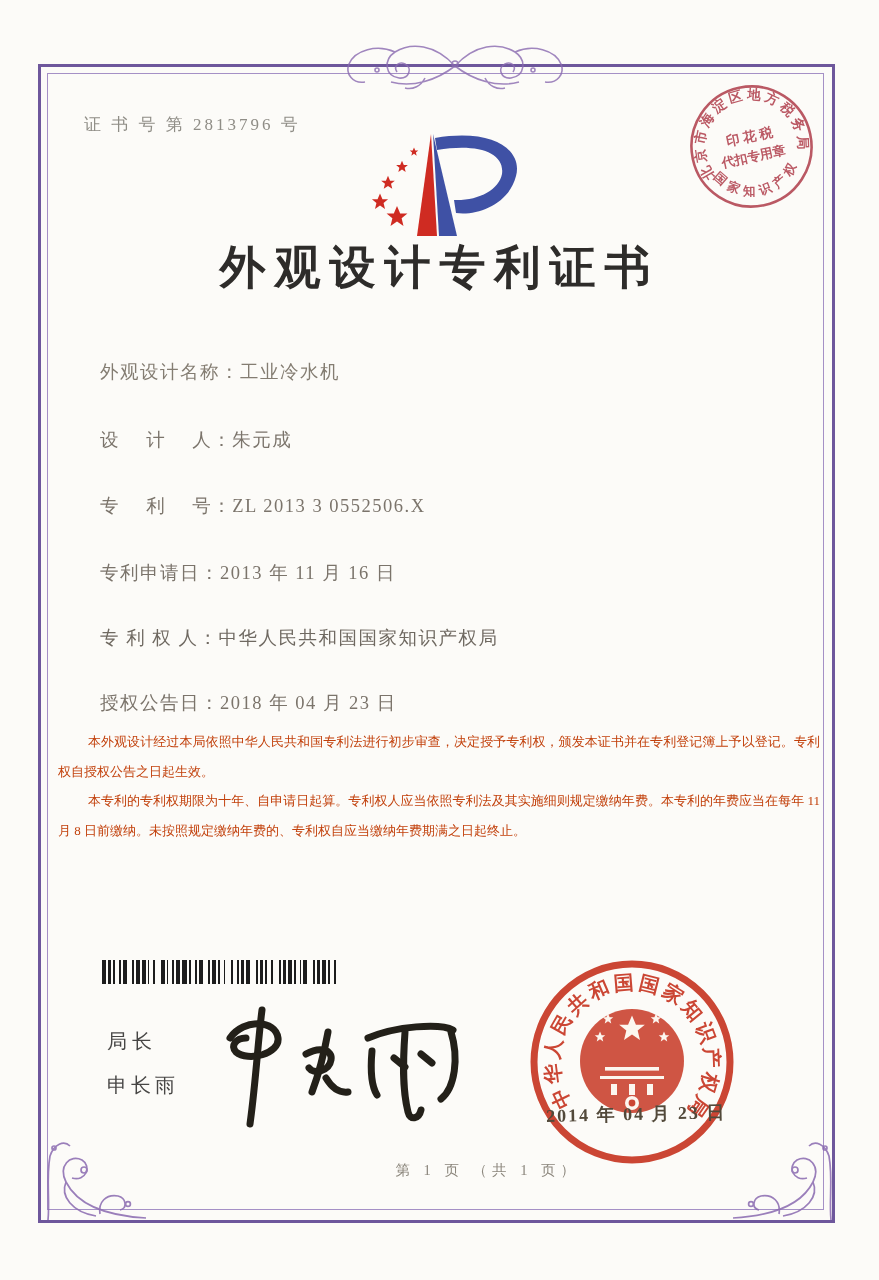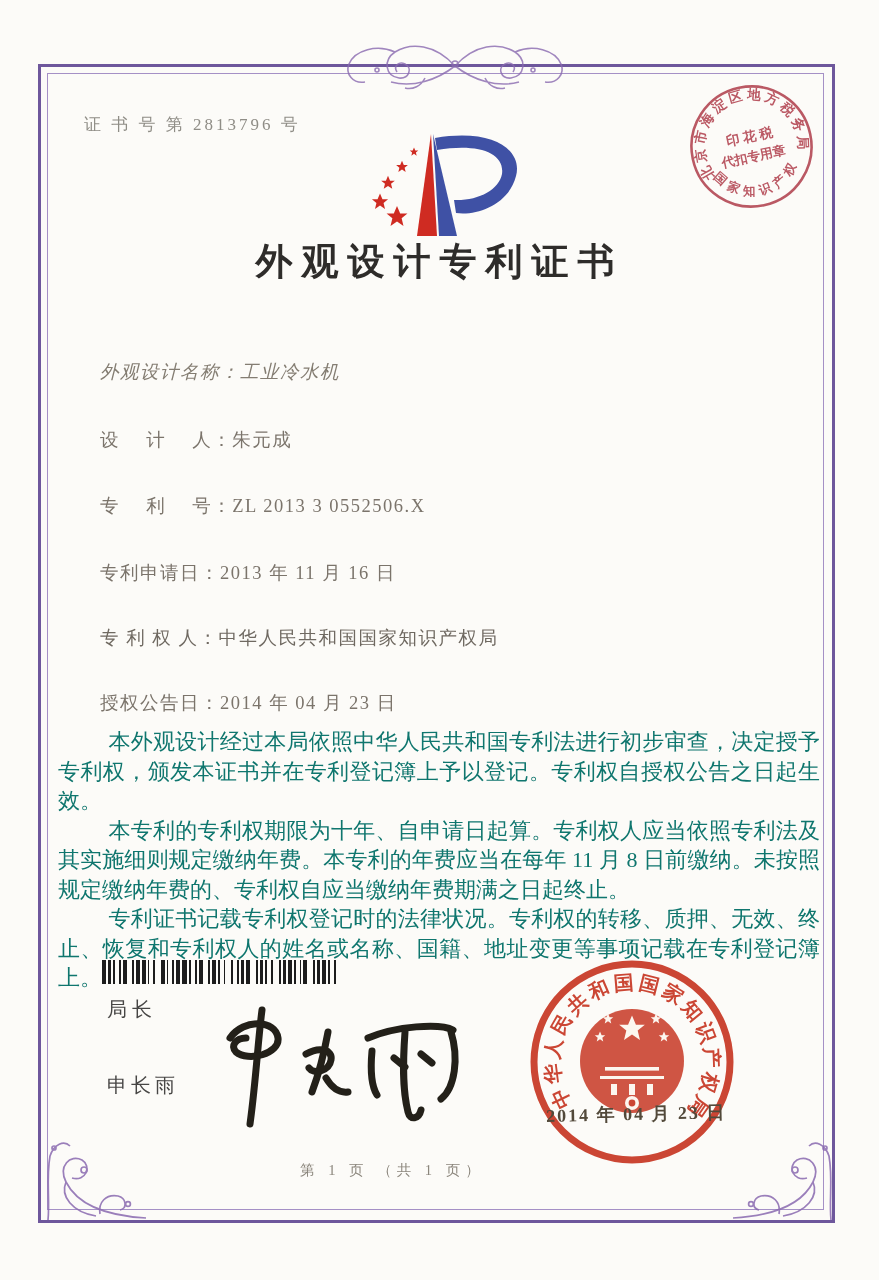--- a/index.html
+++ b/index.html
@@ -7,43 +7,43 @@
     width:879px;height:1280px;position:relative;overflow:hidden;
     background:#fcfbf8;
     font-family:"Liberation Serif","DejaVu Serif",serif;
     -webkit-font-smoothing:antialiased;
   }
   .abs{position:absolute;}
   
   .frame-outer{left:38px;top:64px;width:791px;height:1153px;border:3px solid #6e579c;}
   .frame-inner{left:47px;top:73px;width:775px;height:1135px;border:1px solid #a590c6;}
   .cert-no{left:84px;top:113px;font-size:17px;letter-spacing:3px;color:#8f8d86;}
-  .title{left:0;top:237px;width:100%;text-align:center;font-size:37px;letter-spacing:9px;
+  .title{left:0;top:237px;width:100%;text-align:center;font-size:46px;letter-spacing:9px;
          color:#2e2c2a;font-weight:600;}
   .field{left:100px;font-size:18.5px;letter-spacing:1.5px;color:#7b746b;white-space:pre;}
-  .f0{top:359px;color:#847d72;font-style:italic;}
+  .f0{top:359px;color:#847d72;}
   .f1{top:427px;}
   .f2{top:493px;text-align:center;}
   .f3{top:560px;}
   .f4{top:625px;color:#6f6961;}
   .f5{top:690px;}
-  .body-text{left:58px;top:727px;width:762px;color:#0f766e;font-size:22px;
+  .body-text{left:58px;top:727px;width:762px;color:#c2410c;font-size:13px;
              line-height:29.5px;text-align:justify;}
   .body-text p{margin:0;text-indent:2.3em;}
   .barcode{left:102px;top:960px;width:238px;height:24px;overflow:hidden;}
-  .role{left:107px;top:996px;font-size:20px;letter-spacing:5px;color:#474645;
+  .role{left:107px;top:1028px;font-size:20px;letter-spacing:5px;color:#474645;
         font-family:"Liberation Sans","DejaVu Sans",sans-serif;}
   .name{left:107px;top:1072px;font-size:20px;letter-spacing:4px;color:#474645;
         font-family:"Liberation Sans","DejaVu Sans",sans-serif;}
   .signature{left:200px;top:996px;width:280px;height:138px;}
   .tax-stamp{left:679px;top:74px;width:145px;height:145px;transform:rotate(-12deg);opacity:.88;}
   .seal{left:525px;top:955px;width:214px;height:214px;opacity:.93;}
   .seal-date{left:546px;top:1102px;font-size:18px;font-weight:600;letter-spacing:2px;
              color:#52493a;transform:rotate(-1.2deg);z-index:6;}
-  .footer{left:300px;top:1161px;width:280px;text-align:left;font-size:14.5px;
+  .footer{left:300px;top:1161px;width:280px;text-align:right;font-size:14.5px;
           letter-spacing:5px;color:#8b867c;}
   .flourish{color:#8a6ab0;}
   svg{display:block;}
 </style>
 </head>
 <body>
 
 <div class="abs frame-outer"></div>
 <div class="abs frame-inner"></div>
 
@@ -117,26 +117,25 @@
   <text x="72.5" y="87" text-anchor="middle" font-size="13" font-weight="bold" fill="#b24350">代扣专用章</text>
 </svg>
 
 <div class="abs title">外观设计专利证书</div>
 
 <div class="abs field f0">外观设计名称：工业冷水机</div>
 <div class="abs field f1">设　 计　 人：朱元成</div>
 <div class="abs field f2">专　 利　 号：ZL 2013 3 0552506.X</div>
 <div class="abs field f3">专利申请日：2013 年 11 月 16 日</div>
 <div class="abs field f4">专 利 权 人：中华人民共和国国家知识产权局</div>
-<div class="abs field f5">授权公告日：2014 年 04 月 23 日</div>
+<div class="abs field f5">授权公告日：2018 年 04 月 23 日</div>
 
 <div class="abs body-text">
   <p>本外观设计经过本局依照中华人民共和国专利法进行初步审查，决定授予专利权，颁发本证书并在专利登记簿上予以登记。专利权自授权公告之日起生效。</p>
   <p>本专利的专利权期限为十年、自申请日起算。专利权人应当依照专利法及其实施细则规定缴纳年费。本专利的年费应当在每年 11 月 8 日前缴纳。未按照规定缴纳年费的、专利权自应当缴纳年费期满之日起终止。</p>
-  <p>专利证书记载专利权登记时的法律状况。专利权的转移、质押、无效、终止、恢复和专利权人的姓名或名称、国籍、地址变更等事项记载在专利登记簿上。</p>
 </div>
 
 <div class="abs barcode" style="position:absolute;">
     <div style="position:absolute;left:0px;top:0;width:3.8px;height:100%;background:#1c1c1c"></div>
     <div style="position:absolute;left:5.699999999999999px;top:0;width:3.8px;height:100%;background:#1c1c1c"></div>
     <div style="position:absolute;left:11.4px;top:0;width:1.9px;height:100%;background:#1c1c1c"></div>
     <div style="position:absolute;left:17.1px;top:0;width:1.9px;height:100%;background:#1c1c1c"></div>
     <div style="position:absolute;left:20.9px;top:0;width:3.8px;height:100%;background:#1c1c1c"></div>
     <div style="position:absolute;left:30.4px;top:0;width:1.9px;height:100%;background:#1c1c1c"></div>
     <div style="position:absolute;left:34.199999999999996px;top:0;width:3.8px;height:100%;background:#1c1c1c"></div>

